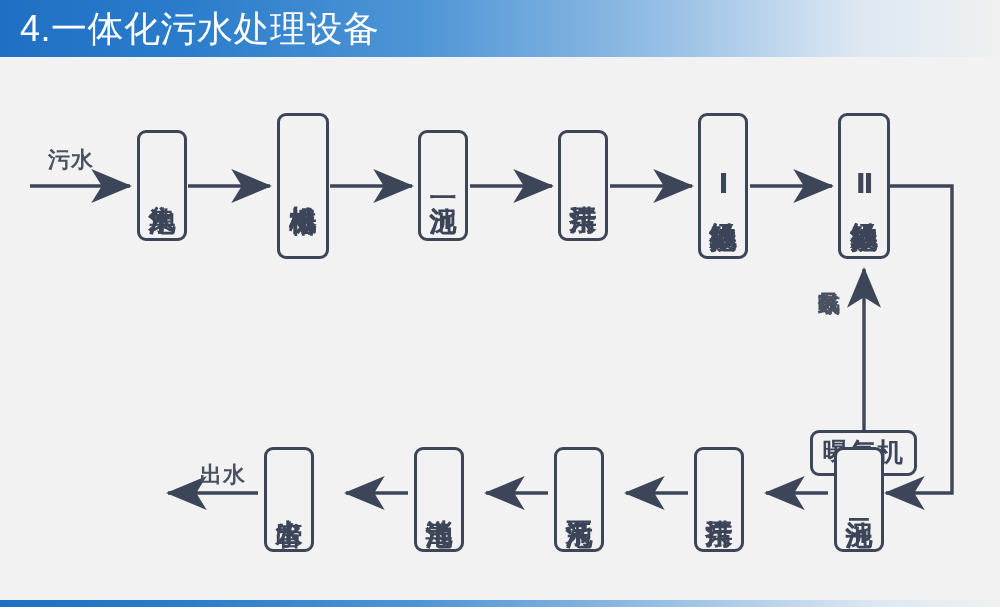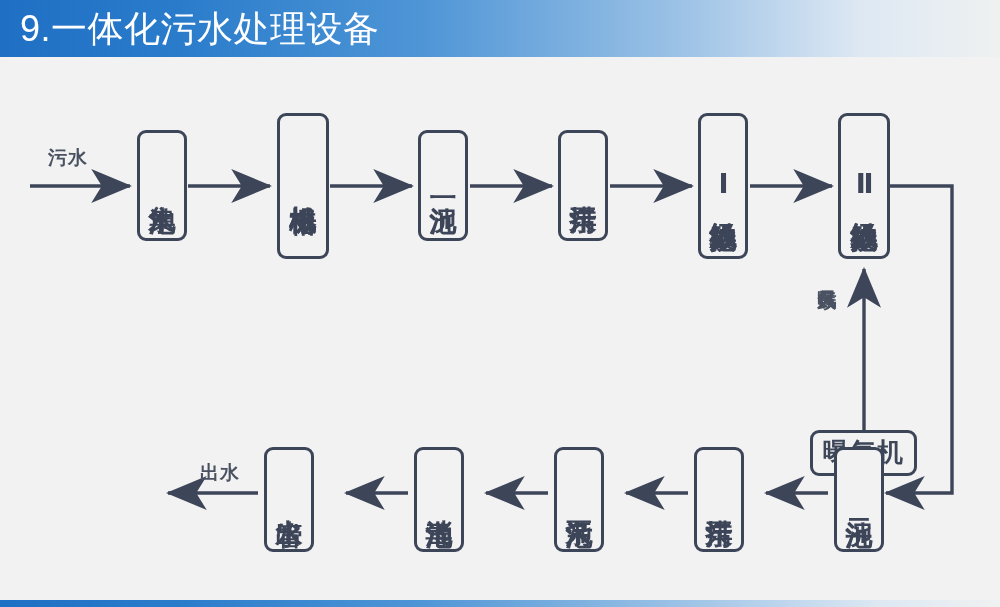--- a/index.html
+++ b/index.html
@@ -81,39 +81,39 @@
   }
   .node.horizontal {
     letter-spacing: 1px;
     font-size: 26px;
   }
 
   
   .caption {
     position: absolute;
     color: #4a5262;
-    font-size: 19px;
+    font-size: 22px;
     font-weight: 700;
     white-space: nowrap;
     letter-spacing: 1px;
   }
   .caption.vertical {
     writing-mode: vertical-rl;
     text-orientation: upright;
     line-height: 1.0;
     letter-spacing: 0px;
   }
 </style>
 </head>
 <body>
 
 <div id="slide">
 
   <div id="header-bar">
-    <div id="header-title">9.一体化污水处理设备</div>
+    <div id="header-title">4.一体化污水处理设备</div>
   </div>
 
   <div id="diagram">
 
     <svg id="wires" viewBox="0 0 1000 543">
       <defs>
         <marker id="arrow-r" viewBox="0 0 12 10" refX="11.4" refY="5" markerWidth="12" markerHeight="10" orient="auto-start-reverse">
           <path d="M0,0 L12,5 L0,10 L3.1,5 Z" fill="#3d4559"></path>
         </marker>
       </defs>

